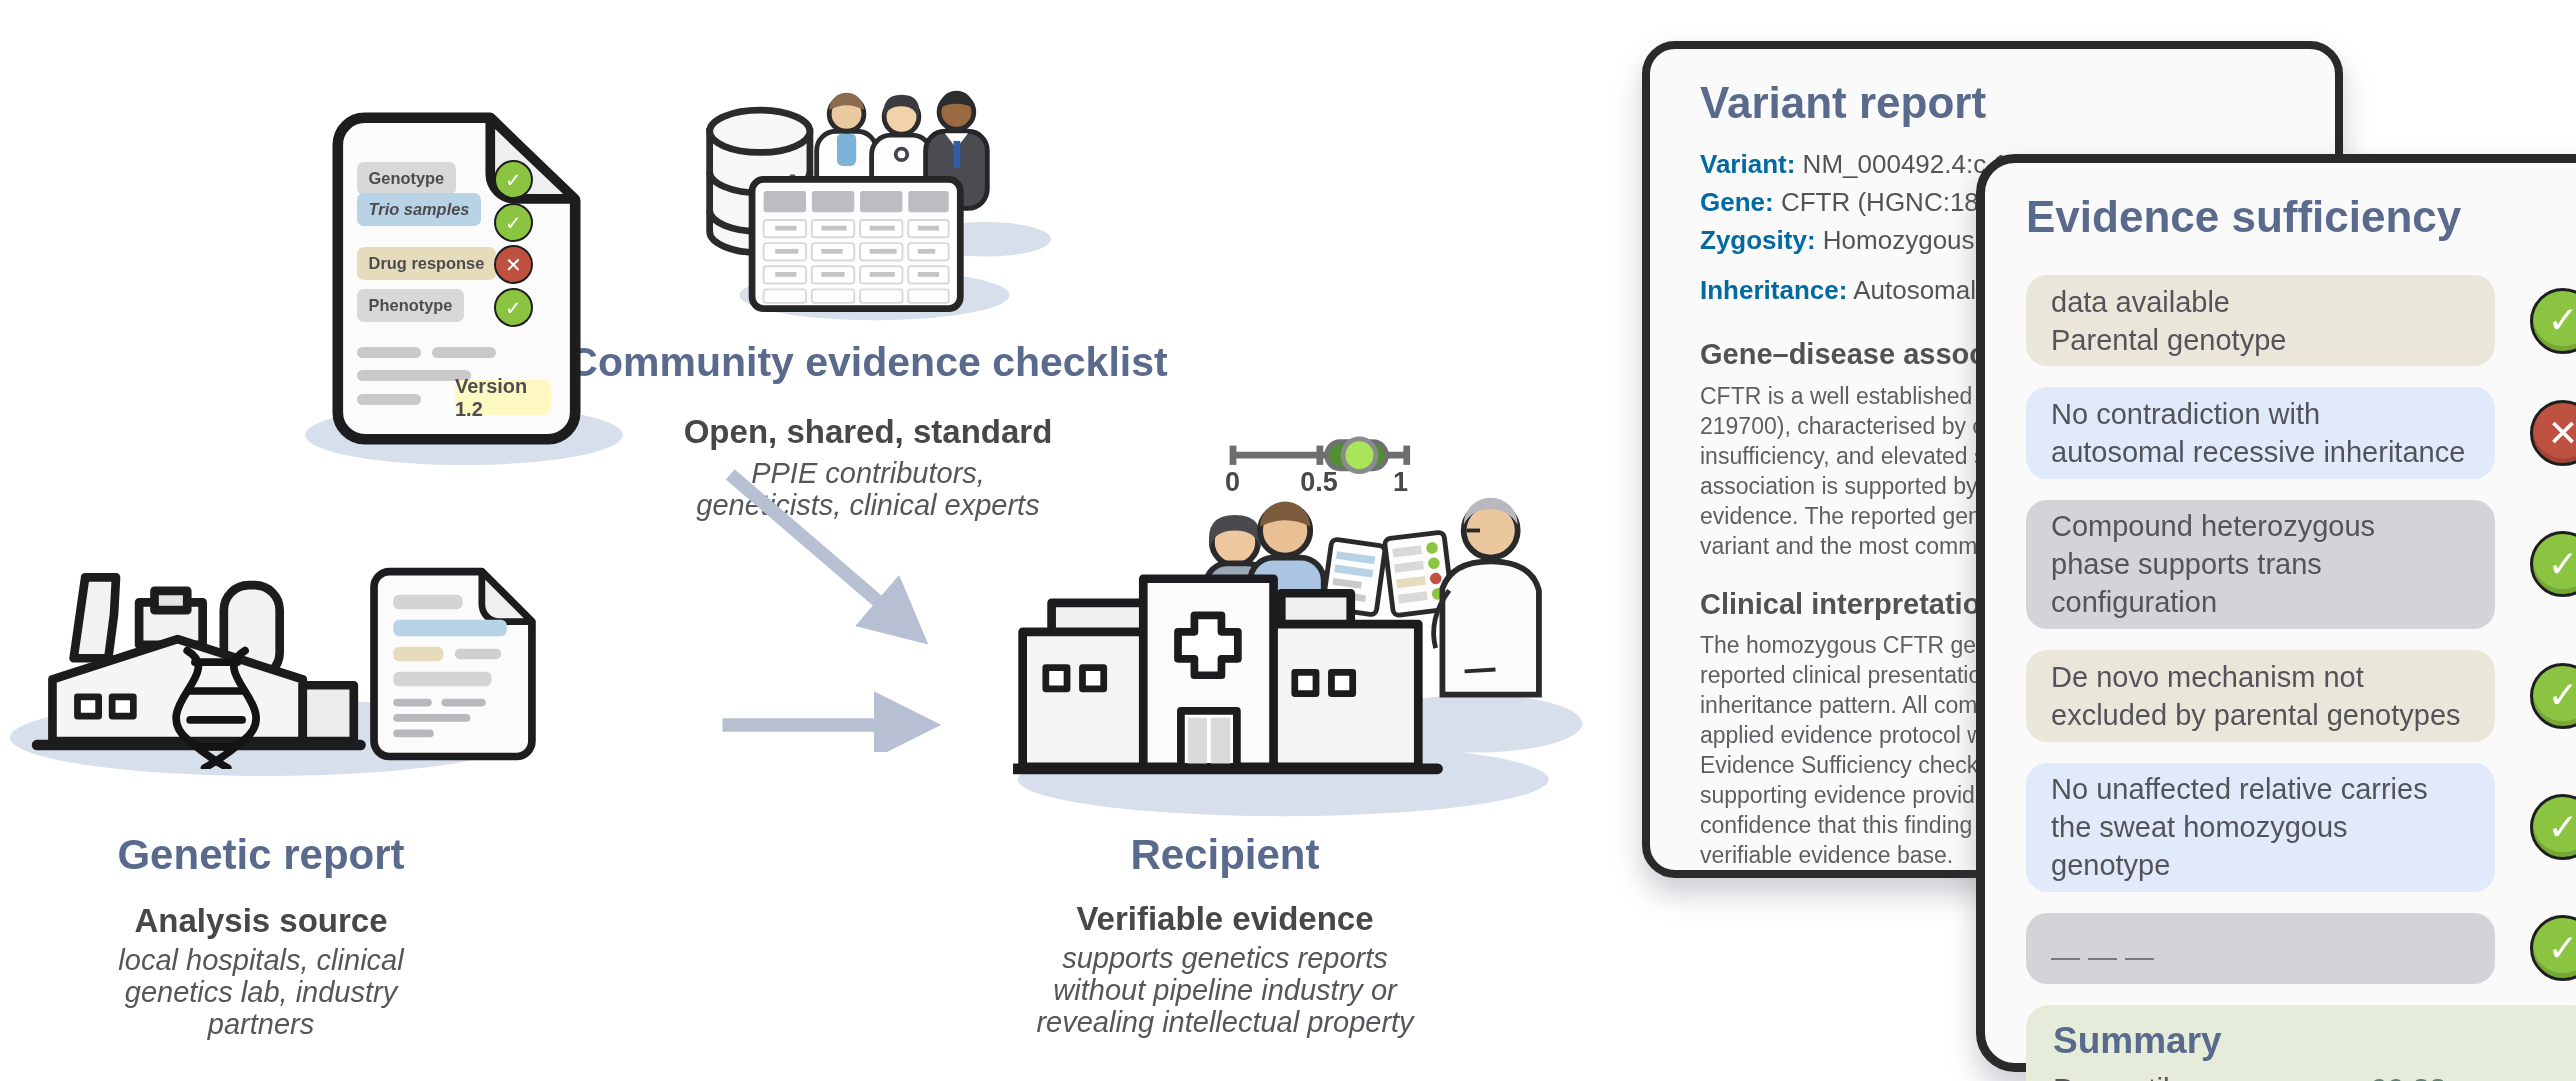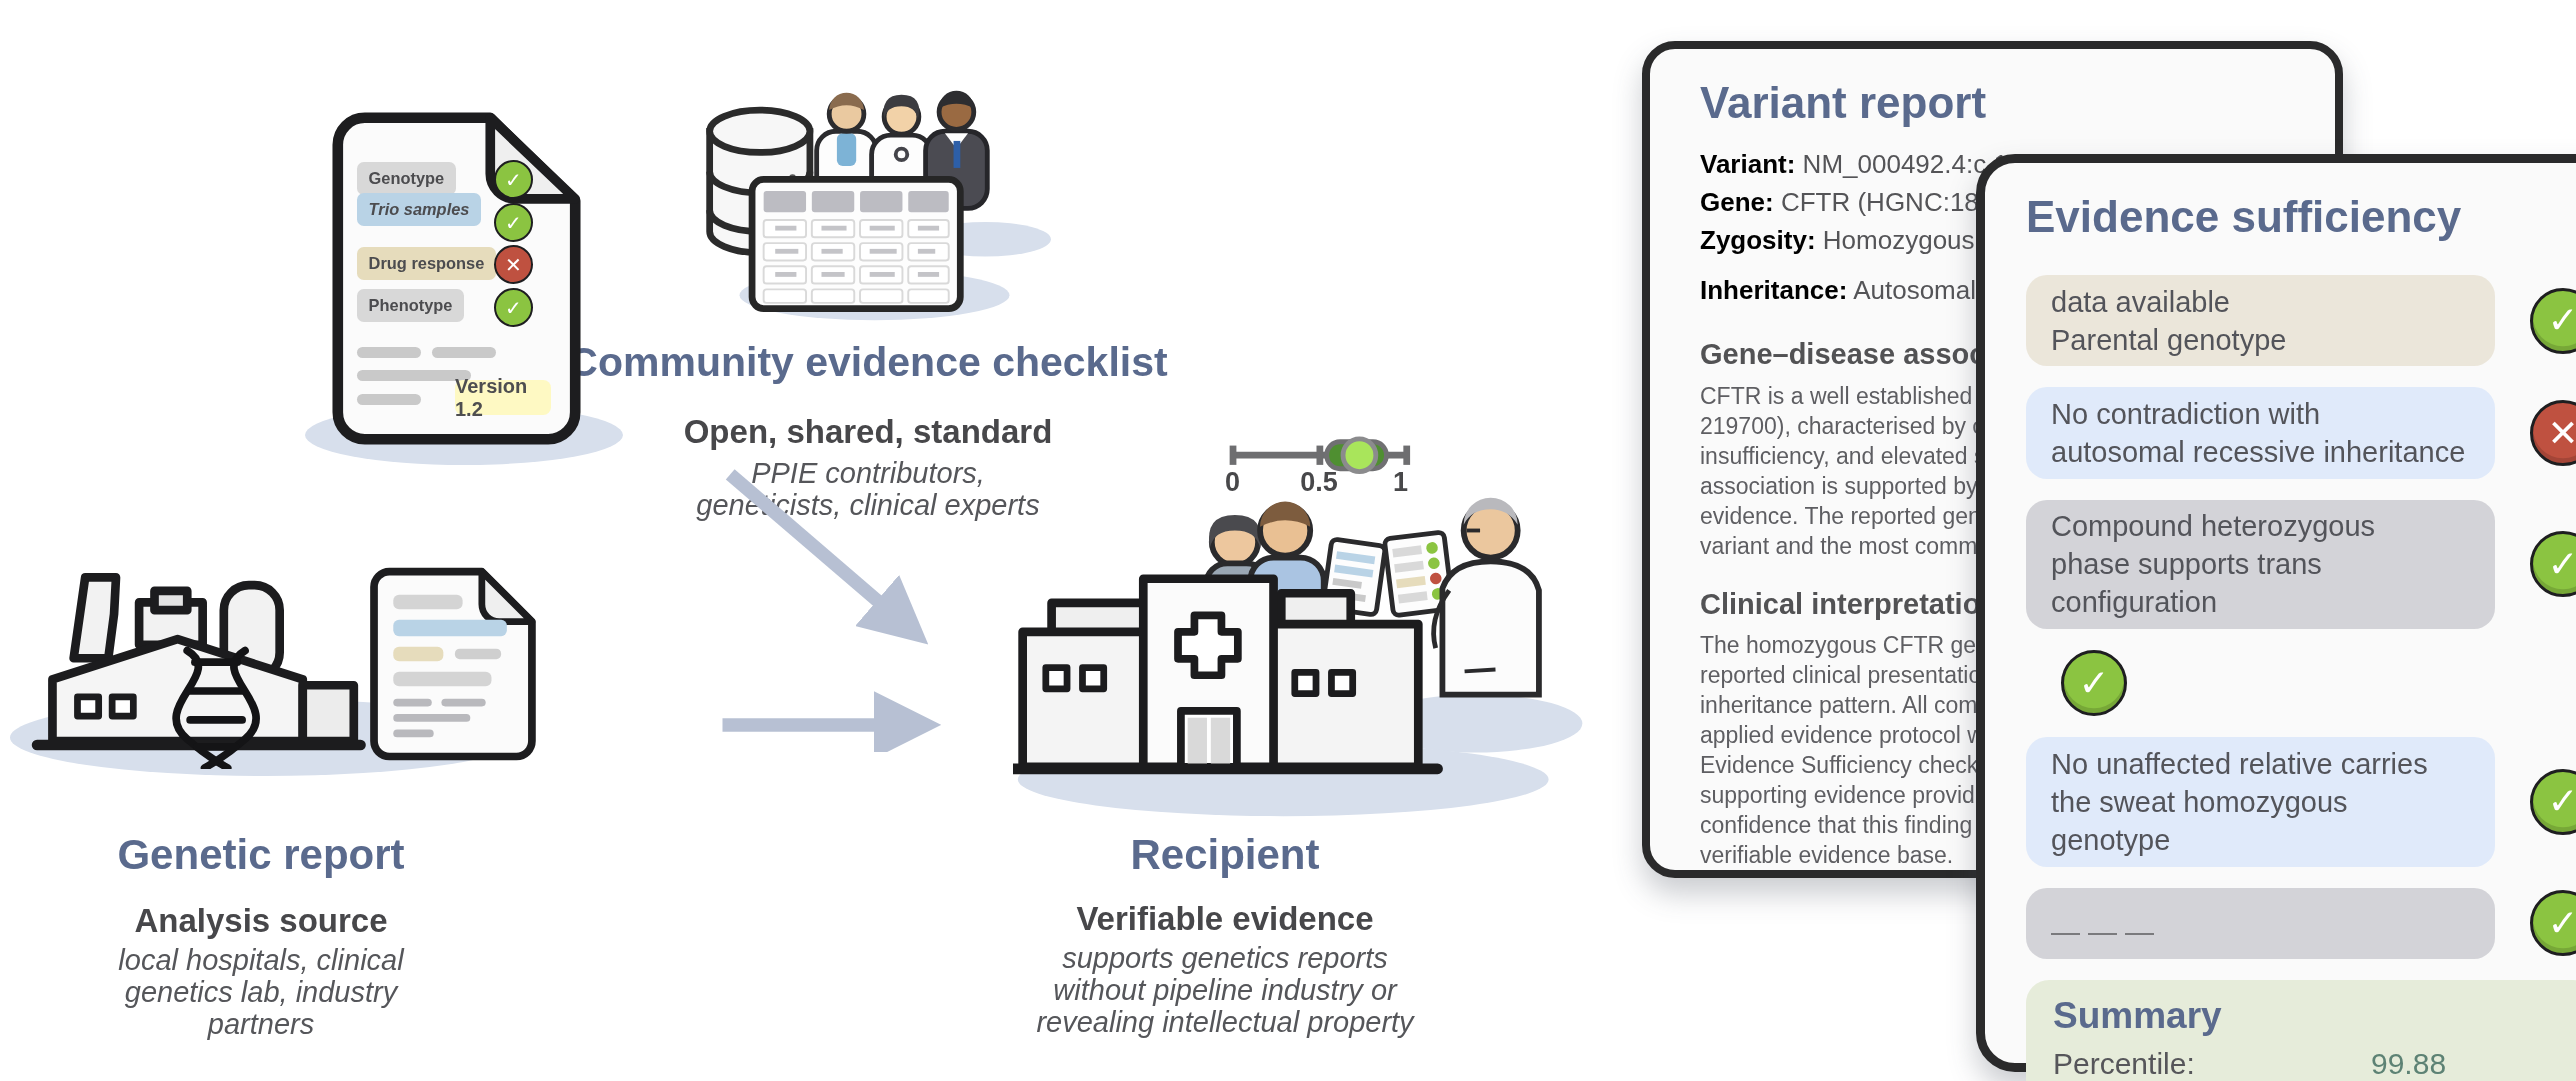--- a/index.html
+++ b/index.html
@@ -34,21 +34,21 @@
 
   
   .card{position:absolute;background:#fafafa;border:8.7px solid #2a2a2b;border-radius:33px;
         box-shadow:0 15.4px 29px rgba(70,75,90,.28);box-sizing:border-box;}
   .variant-card{left:1642px;top:41px;width:701px;height:837px;z-index:5;
         overflow:hidden;padding:29px 39px 0 50px;}
   .evidence-card{left:1976px;top:154px;width:675px;height:918px;z-index:10;
         border-radius:39px;border-width:9.6px;padding:29px 46px 0 41px;}
   .card-h1{font-size:44px;color:#5a6a8d;font-weight:bold;}
   .vr-field{font-size:26px;line-height:38px;white-space:nowrap;color:#545457;}
-  .vr-field b{color:#000000;}
+  .vr-field b{color:#0369a1;}
   .vr-sect-h{font-size:29px;font-weight:bold;color:#525254;margin:23px 0 9.6px 0;white-space:nowrap;}
   .vr-line{font-size:23px;line-height:30px;color:#5e5e62;white-space:nowrap;}
 
   .ev-row{display:flex;align-items:center;margin-bottom:21px;}
   .ev-pill{flex:1;min-height:71px;border-radius:21px;padding:7.7px 25px;box-sizing:border-box;
            display:flex;flex-direction:column;justify-content:center;
            font-size:29px;line-height:38px;color:#53545a;}
   .tone-cream{background:#ebe6da;} .tone-blue{background:#e0eafa;} .tone-gray{background:#d3d3d8;}
   .status{width:60px;height:60px;border-radius:50%;margin-left:35px;flex:0 0 auto;
           border:3.9px solid #1e1e20;display:flex;align-items:center;justify-content:center;
@@ -378,20 +378,24 @@
     <span class="status fail">✕</span>
   </div>
   <div class="ev-row">
     <div class="ev-pill tone-gray">
       <span>Compound heterozygous</span>
       <span>phase supports trans configuration</span>
     </div>
     <span class="status pass">✓</span>
   </div>
   <div class="ev-row">
+    <div class="ev-pill tone-cream">
+      <span>De novo mechanism not</span>
+      <span>excluded by parental genotypes</span>
+    </div>
     <span class="status pass">✓</span>
   </div>
   <div class="ev-row">
     <div class="ev-pill tone-blue">
       <span>No unaffected relative carries</span>
       <span>the sweat homozygous genotype</span>
     </div>
     <span class="status pass">✓</span>
   </div>
   <div class="ev-row">

